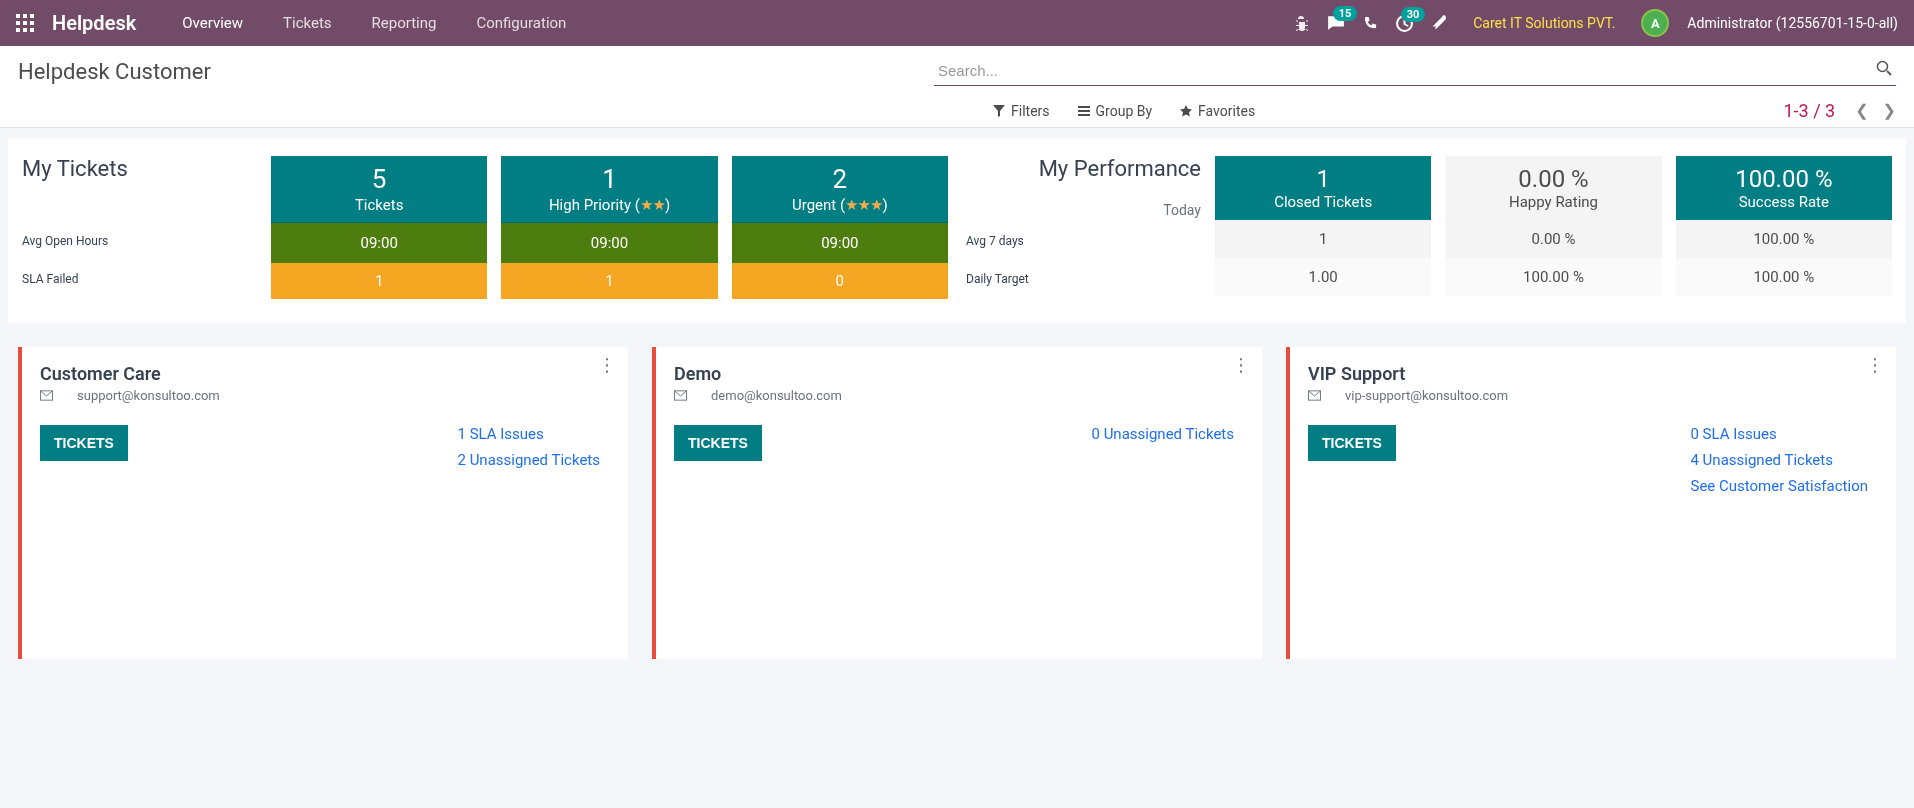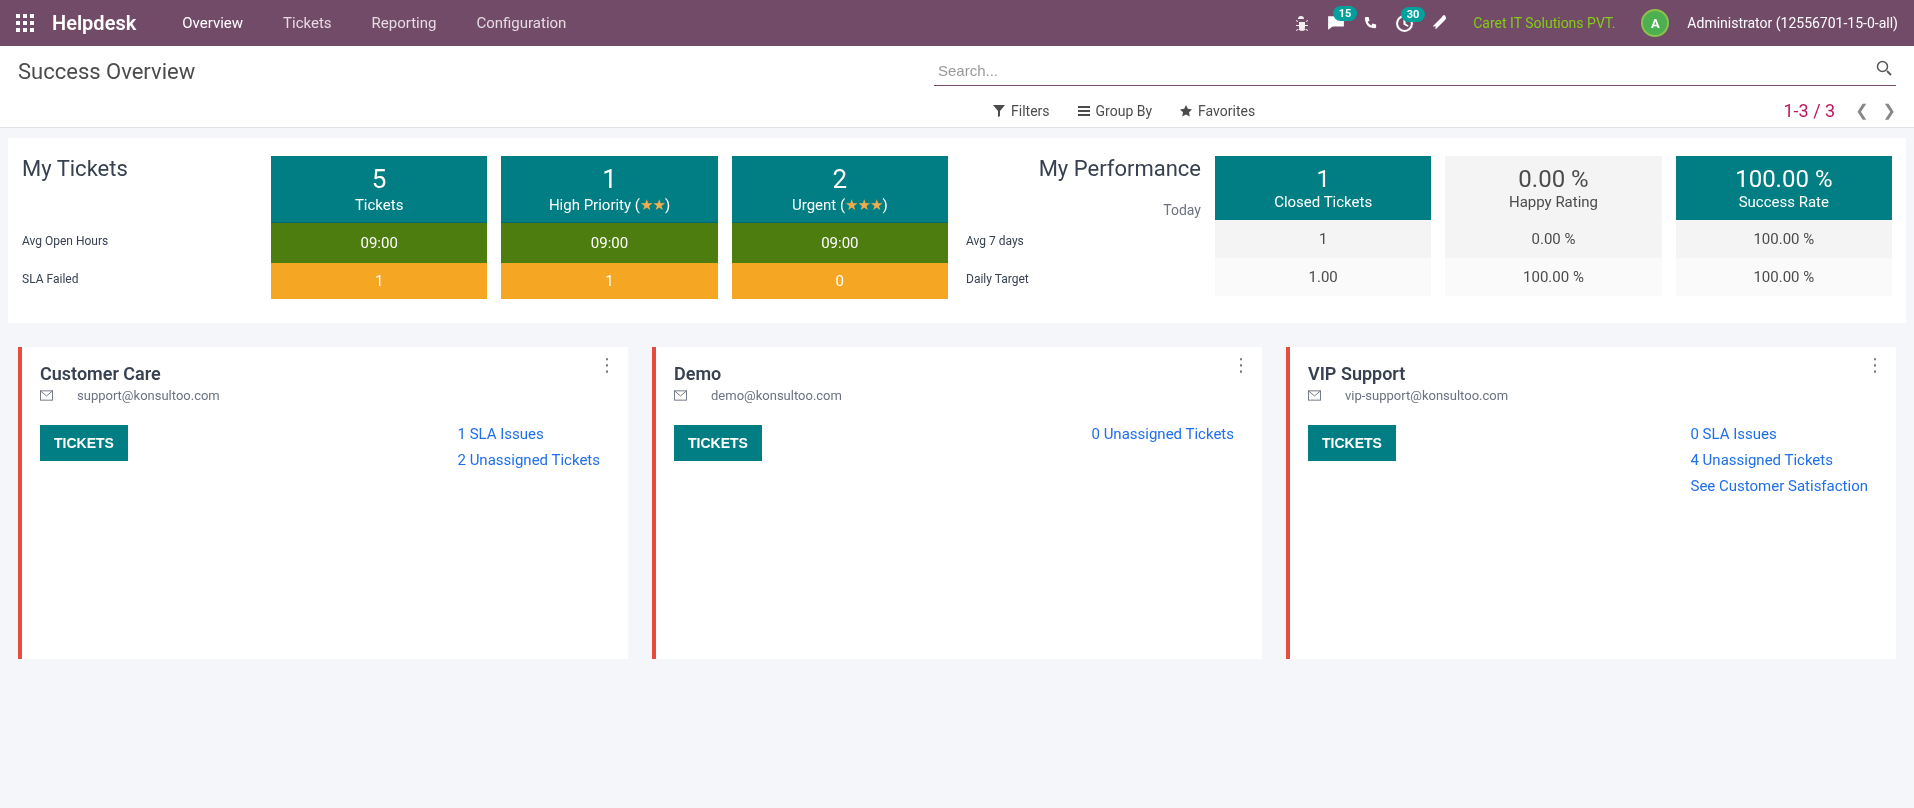--- a/index.html
+++ b/index.html
@@ -27,21 +27,21 @@
   .nav-links a.active { color:#fff; }
   .nav-spacer { flex:1; }
   .systray { display:flex; align-items:center; gap: 18px; color:#fff; }
   .systray .icon { position:relative; cursor:pointer; display:flex; align-items:center; }
   .badge {
     position:absolute; top:-8px; right:-12px;
     background:#00a09d; color:#fff;
     border-radius:10px; font-size:11px; font-weight:bold;
     padding:1px 6px;
   }
-  .company-name { font-size:14px; color:#84cc16; margin: 16px 8px; }
+  .company-name { font-size:14px; color:#fde047; margin: 16px 8px; }
   .avatar {
     width:28px; height:28px; border-radius:50%;
     background:#4caf50; display:flex; align-items:center; justify-content:center;
     font-weight:bold; color:#fff; border:2px solid #8bc34a;
   }
   .username { font-size:14px; }
 
   
   .control-panel {
     background:#fff;
@@ -207,21 +207,21 @@
         </svg>
     </span>
     <span class="company-name">Caret IT Solutions PVT.</span>
     <span class="avatar">A</span>
     <span class="username">Administrator (12556701-15-0-all)</span>
   </div>
 </div>
 
 <div class="control-panel">
   <div class="cp-row1">
-    <div class="page-title">Success Overview</div>
+    <div class="page-title">Helpdesk Customer</div>
     <div class="search-wrap">
       <input class="search-input" placeholder="Search..." style="">
       <span class="search-icon">
         <svg width="16" height="16" viewBox="0 0 16 16">
             <circle cx="6.5" cy="6.5" r="5" fill="none" stroke="#555" stroke-width="1.5"></circle>
             <line x1="11" y1="11" x2="15" y2="15" stroke="#555" stroke-width="1.8"></line>
           </svg>
       </span>
     </div>
   </div>

